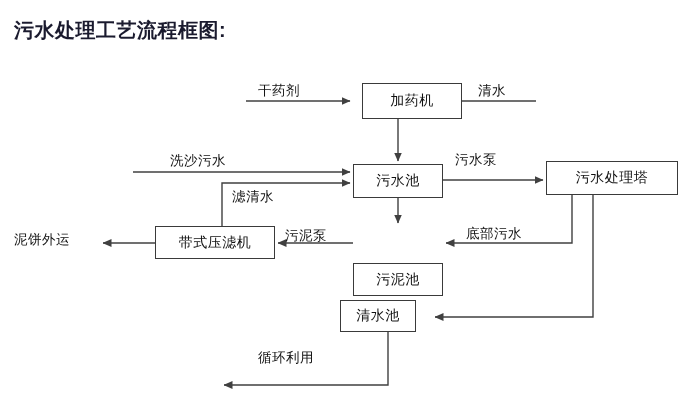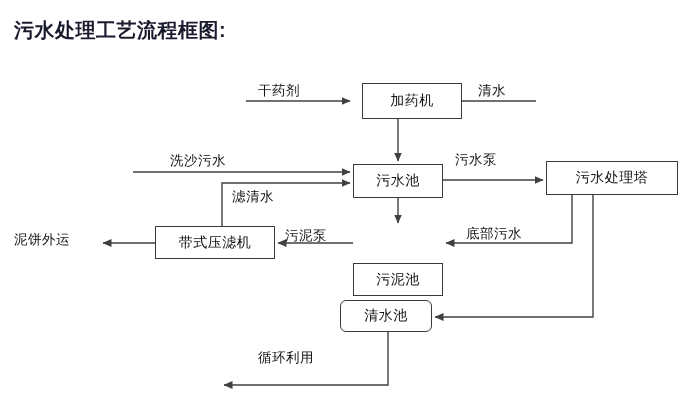--- a/index.html
+++ b/index.html
@@ -111,21 +111,21 @@
   </div>
 
   <div class="node" style="left:353px; top:226px; width:90px; height:33px;margin-top:37px;">
     <span>污泥池</span>
   </div>
 
   <div class="node" style="left:155px; top:226px; width:120px; height:33px;">
     <span>带式压滤机</span>
   </div>
 
-  <div class="node" style="left:340px; top:300px; width:92px; height:32px;border-radius:6px;">
+  <div class="node" style="left:340px; top:300px; width:76px; height:32px;">
     <span>清水池</span>
   </div>
 
   <div class="edge-label" style="left:258px; top:82px;text-align:center;">干药剂</div>
 
   <div class="edge-label" style="left:478px; top:82px;">清水</div>
 
   <div class="edge-label" style="left:170px; top:152px;">洗沙污水</div>
 
   <div class="edge-label" style="left:232px; top:188px;">滤清水</div>

